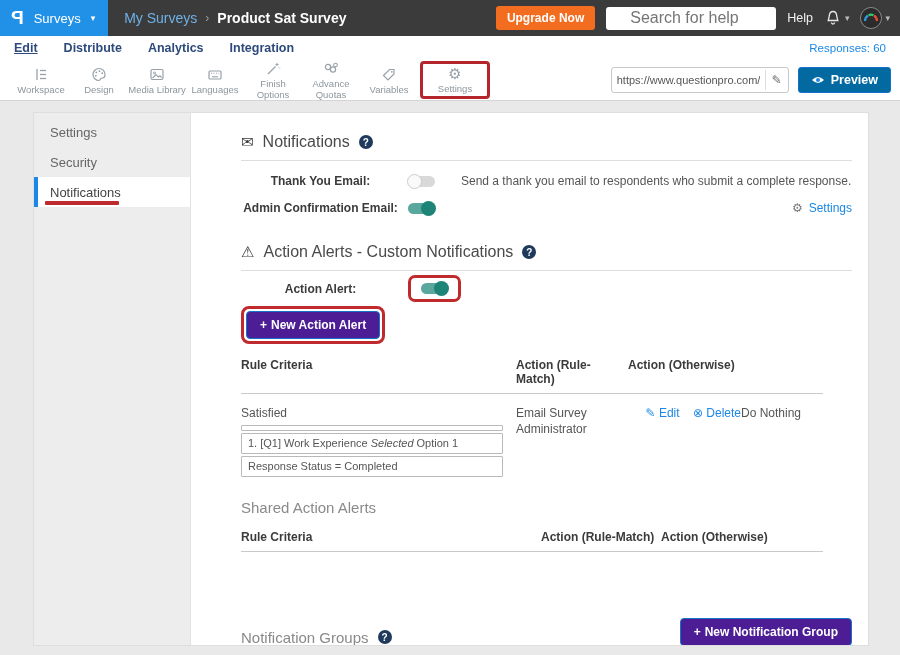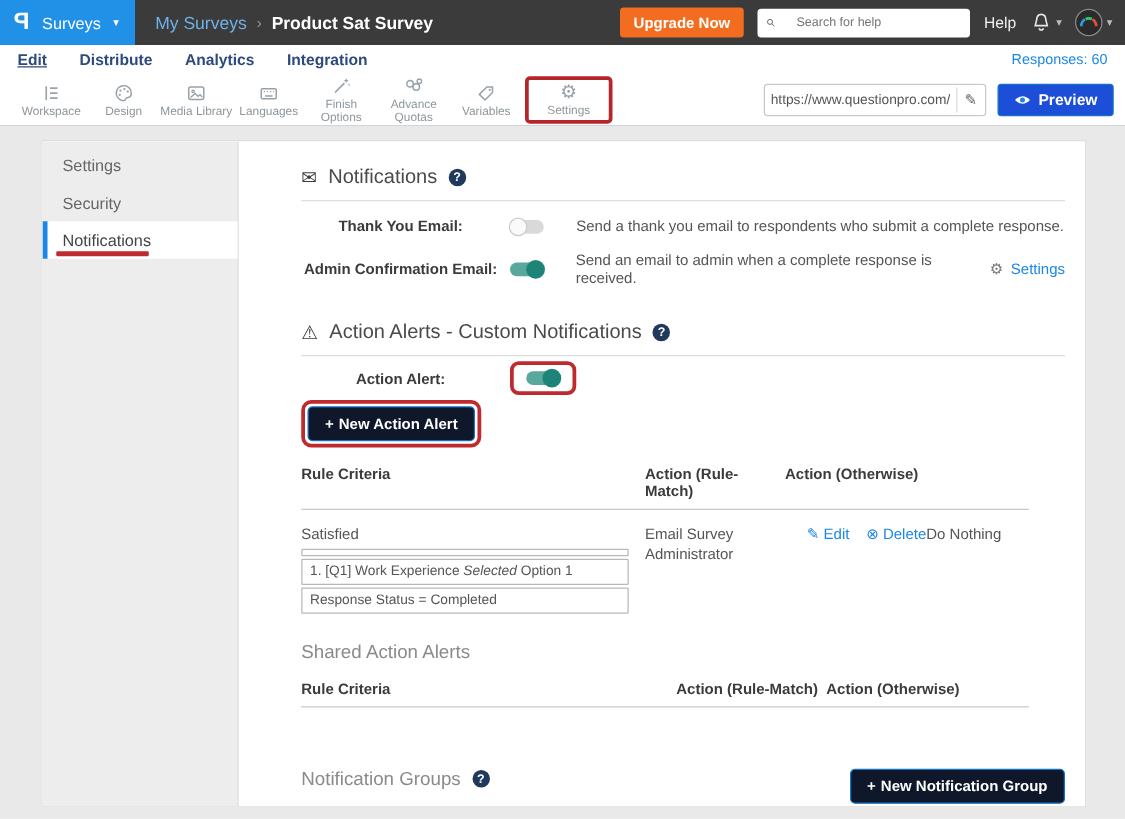--- a/index.html
+++ b/index.html
@@ -12,21 +12,21 @@
   .logo-p { font-weight:bold; font-size:19px; color:#fff; transform:scaleX(-1); display:inline-block; }
   .product-menu { font-size:13px; color:#fff; }
   .caret { font-size:9px; color:inherit; }
   .crumb { margin-left:16px; font-size:14px; display:flex; align-items:center; gap:8px; }
   .crumb-parent { color:#6fb1e8; cursor:pointer; }
   .crumb-sep { color:#9a9a9a; font-size:12px; }
   .crumb-current { color:#fff; font-weight:600; }
   .top-right { margin-left:auto; display:flex; align-items:center; gap:11px; padding-right:10px; }
   .upgrade-btn { background:#f36d21; color:#fff; font-weight:bold; font-size:12px; padding:5px 11px; border-radius:3px; border:none; cursor:pointer; }
   .searchbox { width:170px; height:23px; background:#fff; border-radius:3px; display:flex; align-items:center; padding:0 7px; gap:5px; }
-  .search-input { border:none; outline:none; flex:1; font-size:10px; color:#555; font-family:inherit; background:transparent;margin-left:12px; }
+  .search-input { border:none; outline:none; flex:1; font-size:16px; color:#555; font-family:inherit; background:transparent;margin-left:12px; }
   .help-label { font-size:12.5px; color:#f0f0f0; cursor:pointer; }
   .icon-wrap { display:flex; align-items:center; gap:3px; cursor:pointer; }
   .avatar { width:22px; height:22px; border-radius:50%; overflow:hidden; border:1px solid #8a8a8a; }
 
   
   .subnav { height:24px; background:#fff; display:flex; align-items:center; padding:0 14px; gap:26px; }
   .tab { font-size:12.5px; font-weight:bold; color:#2d4a7b; cursor:pointer; }
   .tab.active { text-decoration:underline; }
   .responses { margin-left:auto; color:#1b87e6; font-size:11.5px; }
 
@@ -34,21 +34,21 @@
   .toolbar { height:41px; background:#fff; border-bottom:1px solid #d5d5d5; display:flex; align-items:center; padding-left:12px; }
   .titem { width:58px; text-align:center; cursor:pointer; color:#8d969c; }
   .titem .ticon { height:17px; display:flex; align-items:center; justify-content:center; }
   .titem .tlabel { font-size:9.5px; display:block; margin-top:1px; }
   .gear-glyph { font-size:15px; line-height:15px; color:#98a1a8; }
   .titem-annot { border:3px solid #b5262c; border-radius:4px; padding:1px 3px 2px; margin:0 2px; }
   .toolbar-right { margin-left:auto; display:flex; align-items:center; gap:9px; padding-right:9px; }
   .urlbox { width:178px; height:26px; border:1px solid #c9c9c9; border-radius:3px; display:flex; align-items:center; background:#fff; overflow:hidden; }
   .url-input { border:none; outline:none; flex:1; font-size:11px; color:#555; padding:0 5px; font-family:inherit; min-width:0; }
   .pencil { color:#666; font-size:12px; border-left:1px solid #ddd; padding:3px 6px; cursor:pointer; }
-  .preview-btn { background:#1d4ed8; border:1px solid #1273c8; color:#fff; font-weight:bold; font-size:12.5px; padding:5px 12px; border-radius:3px; display:flex; align-items:center; gap:6px; cursor:pointer; }
+  .preview-btn { background:#0369a1; border:1px solid #1273c8; color:#fff; font-weight:bold; font-size:12.5px; padding:5px 12px; border-radius:3px; display:flex; align-items:center; gap:6px; cursor:pointer; }
 
   
   .page { position:absolute; top:102px; left:0; right:0; bottom:0; background:#e9e9e9; }
   .card { position:absolute; left:33px; top:10px; width:836px; height:534px; background:#fff; border:1px solid #dedede; display:flex; overflow:hidden; }
   .sidebar { width:157px; background:#ededed; border-right:1px solid #e2e2e2; padding-top:4px; }
   .side-item { height:30px; display:flex; align-items:center; padding-left:16px; color:#666; font-size:13px; cursor:pointer; position:relative; }
   .side-item.active { background:#fff; border-left:4px solid #1b87e6; padding-left:12px; color:#444; }
   .red-underline { position:absolute; left:7px; top:24px; width:74px; height:4px; background:#bf2a2e; border-radius:1px; }
 
   .main { flex:1; padding:12px 16px 0 50px; position:relative; }
@@ -68,39 +68,39 @@
   .tgl.on .knob { right:-1px; background:#1e8478; }
   .t-desc { margin-left:26px; color:#555; font-size:12px; }
   .row-right { margin-left:auto; display:flex; align-items:center; gap:6px; }
   .gear-sm { color:#777; font-size:12px; }
   .lnk { color:#1b87e6; font-size:12px; cursor:pointer; text-decoration:none; }
   .lnk-ico { font-size:12px; color:#1b87e6; }
 
   .annot-toggle { border:3px solid #bf2a2e; border-radius:7px; padding:5px 10px; margin-left:8px; display:inline-flex; align-items:center; }
   .btn-row { margin-top:4px; }
   .annot-btn { border:3px solid #bf2a2e; border-radius:8px; padding:2px; display:inline-block; }
-  .btn-blue { background:#0f172a; border:1px solid #1273c8; color:#fff; font-weight:bold; font-size:12px; padding:6px 13px; border-radius:4px; cursor:pointer; }
+  .btn-blue { background:#4c1d95; border:1px solid #1273c8; color:#fff; font-weight:bold; font-size:12px; padding:6px 13px; border-radius:4px; cursor:pointer; }
   .plus-ico { font-weight:bold; margin-right:4px; }
 
   .tbl { width:582px; margin-top:9px; }
   .tr { display:grid; grid-template-columns:275px 112px 113px 1fr; }
   .tr.g3 { grid-template-columns:300px 120px 120px 1fr; }
   .th { font-weight:bold; font-size:12px; color:#3b3b3b; padding:5px 0 7px; }
   .head-border { border-bottom:1px solid #c9c9c9; }
   .td { font-size:12px; color:#555; padding-top:11px; line-height:1.35; }
   .cell-actions { text-align:right; white-space:nowrap; }
   .cell-actions .lnk { margin-left:10px; }
 
   .crit { width:262px; margin-top:4px; font-size:11px; color:#555; }
   .crit-bar { height:6px; border:1px solid #b9b9b9; border-radius:1px; }
   .crit-row { border:1px solid #b9b9b9; border-radius:1px; padding:2px 6px; margin-top:2px; }
   .emph { font-weight:normal; font-style:italic; }
 
   .sub-title { font-size:15px; color:#8a8a8a; margin-top:22px; display:flex; align-items:center; gap:9px; }
-  .groups-head { margin-top:27px; display:flex; align-items:flex-start; }
+  .groups-head { margin-top:44px; display:flex; align-items:flex-end; }
   .groups-head .sub-title { margin-top:0; }
   .groups-head .btn-blue { margin-left:auto; }
   .empty-space { height:22px; }
 </style>
 </head>
 <body>
 
 <div class="topbar">
   <div class="logo-area">
     <span class="logo-p">P</span>
@@ -279,21 +279,20 @@
             <span class="knob"></span>
           </span>
         <span class="t-desc">Send a thank you email to respondents who submit a complete response.</span>
       </div>
 
       <div class="toggle-row">
         <span class="t-label">Admin Confirmation Email:</span>
         <span class="tgl on" style="margin-left:8px">
             <span class="knob"></span>
           </span>
-        <span class="t-desc">Send an email to admin when a complete response is received.</span>
         <span class="row-right">
           <span class="gear-sm">⚙</span>
           <a class="lnk">Settings</a>
         </span>
       </div>
 
       <div class="sec-head" style="margin-top:20px">
         <span class="sec-ico">⚠</span>
         <span class="sec-title">Action Alerts - Custom Notifications</span>
         <span class="qmark">?</span>

